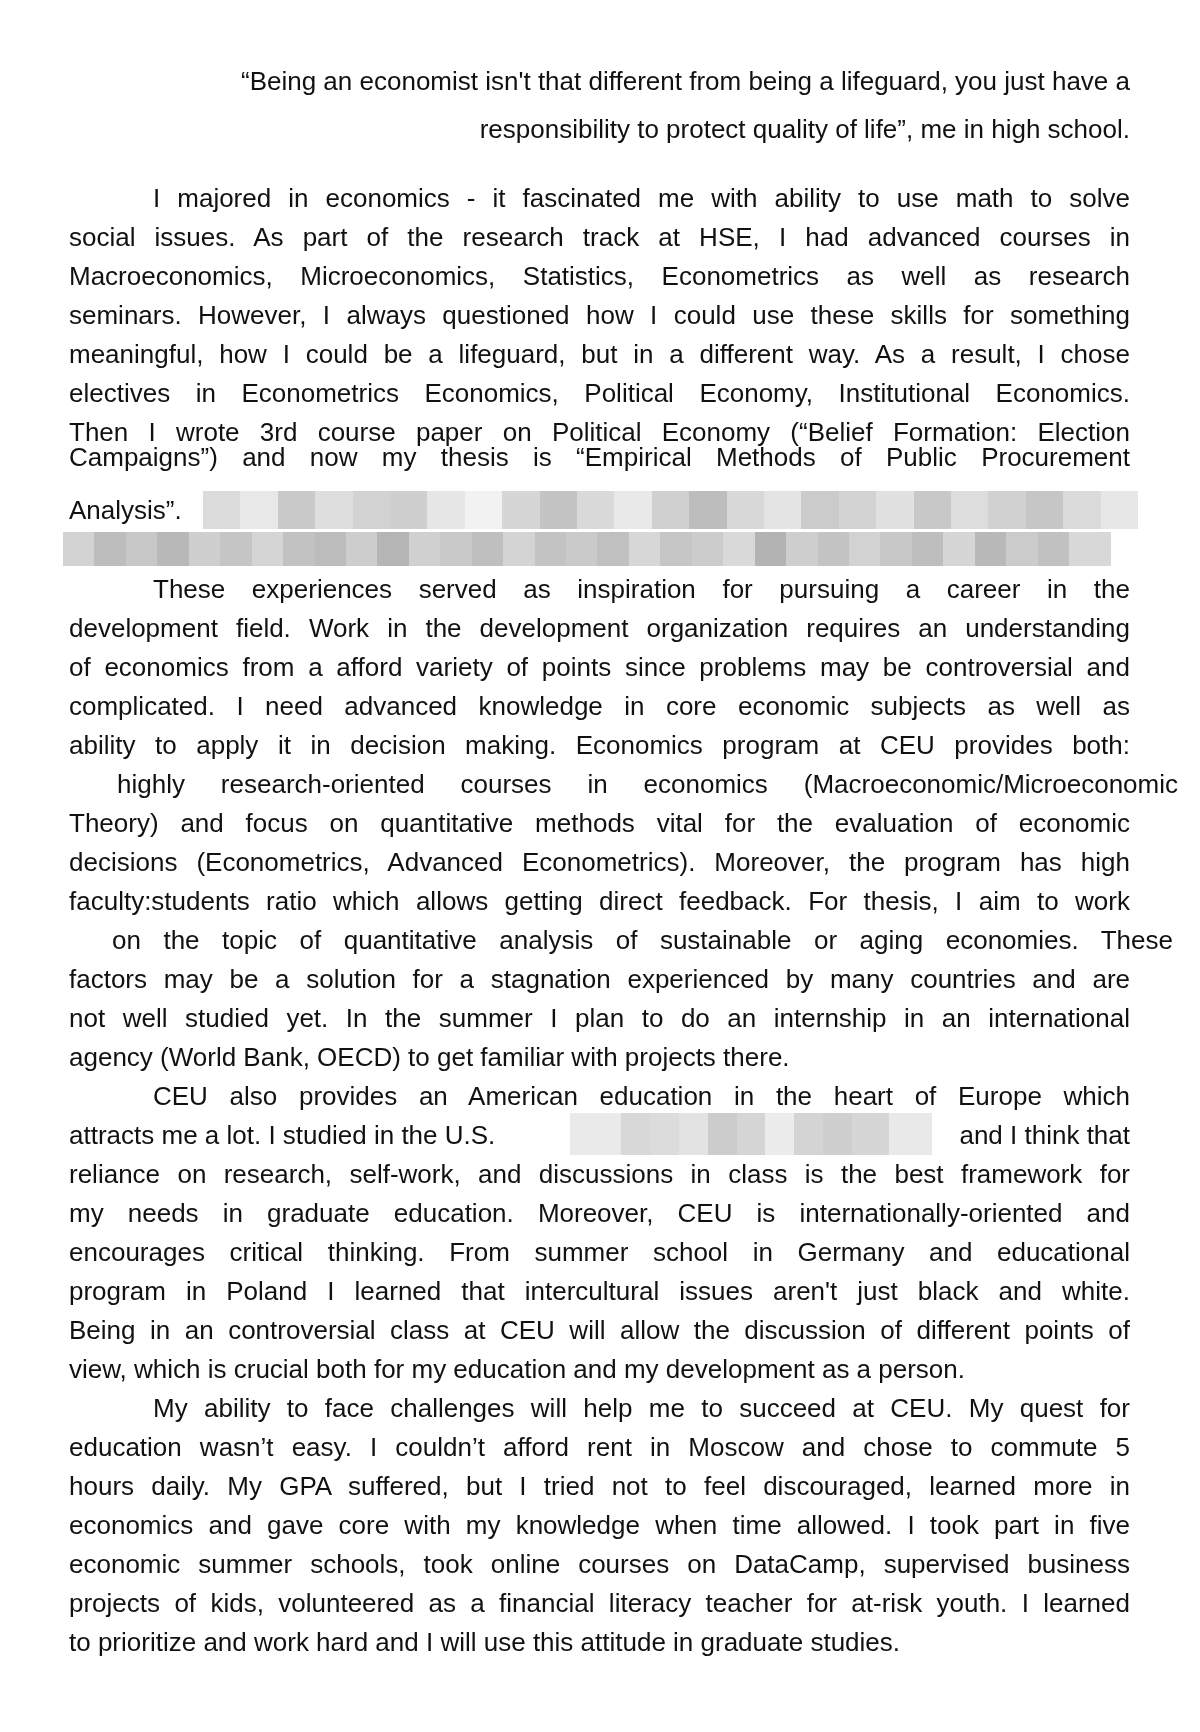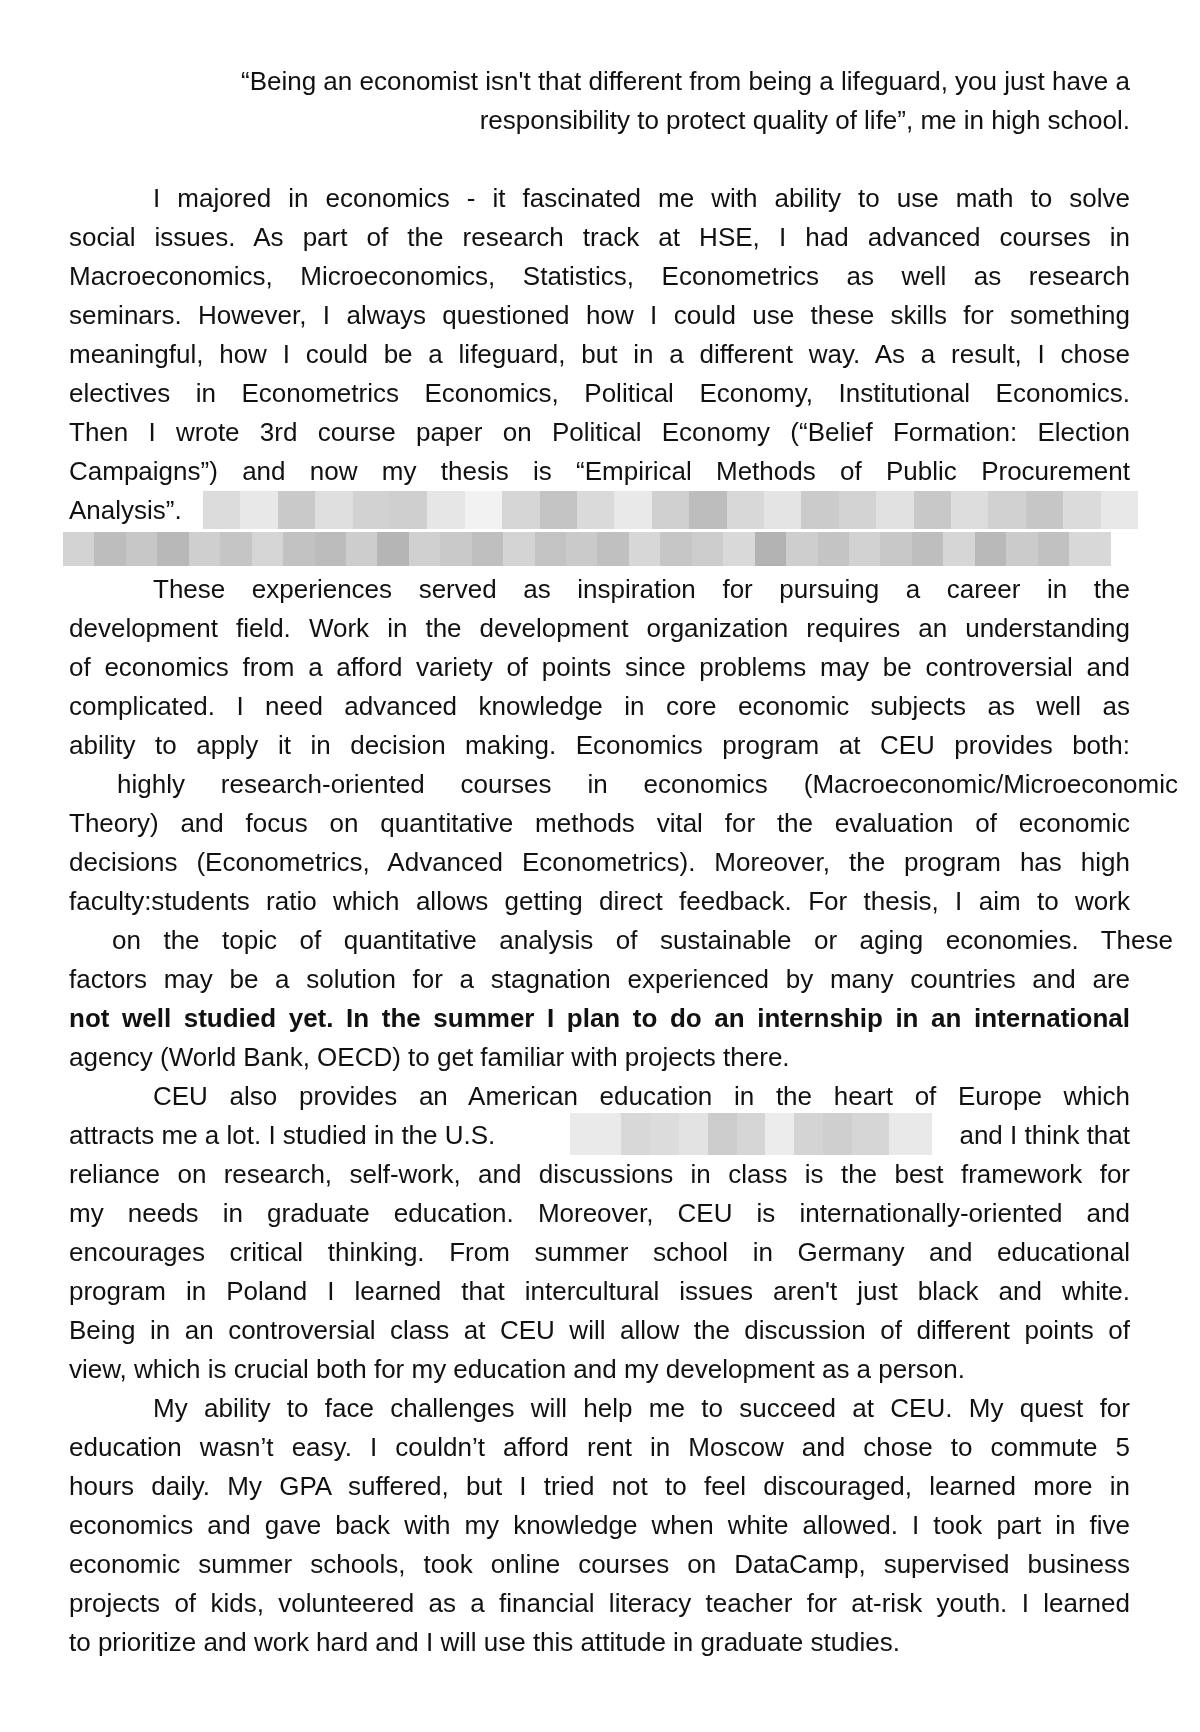--- a/index.html
+++ b/index.html
@@ -48,69 +48,69 @@
           #e9e9e9 88% 100%);
     }
   </style>
 </head>
 <body>
 
 <div class="page">
 
   <div>
     <div class="line right" style="top:62px;">“Being an economist isn't that different from being a lifeguard, you just have a</div>
-    <div class="line right" style="top:101px;">responsibility to protect quality of life”, me in high school.</div>
+    <div class="line right" style="top:110px;">responsibility to protect quality of life”, me in high school.</div>
   </div>
 
   <div>
     <div class="line indent" style="top:179px;">I majored in economics - it fascinated me with ability to use math to solve</div>
     <div class="line" style="top:218px;">social issues. As part of the research track at HSE, I had advanced courses in</div>
     <div class="line" style="top:257px;">Macroeconomics, Microeconomics, Statistics, Econometrics as well as research</div>
     <div class="line" style="top:296px;">seminars. However, I always questioned how I could use these skills for something</div>
     <div class="line" style="top:335px;">meaningful, how I could be a lifeguard, but in a different way. As a result, I chose</div>
     <div class="line" style="top:374px;">electives in Econometrics Economics, Political Economy, Institutional Economics.</div>
     <div class="line" style="top:413px;">Then I wrote 3rd course paper on Political Economy (“Belief Formation: Election</div>
-    <div class="line" style="top:452px;">Campaigns”) and now my thesis is “Empirical Methods of Public Procurement</div>
+    <div class="line" style="top:438px;">Campaigns”) and now my thesis is “Empirical Methods of Public Procurement</div>
     <div class="line last" style="top:491px;">Analysis”.</div>
     <div class="blur" style="left:203px; top:491px; width:935px;"></div>
     <div class="blur b2" style="left:63px; top:532px; width:1048px; height:34px;"></div>
   </div>
 
   <div>
     <div class="line indent" style="top:570px;">These experiences served as inspiration for pursuing a career in the</div>
     <div class="line" style="top:609px;">development field. Work in the development organization requires an understanding</div>
     <div class="line" style="top:648px;">of economics from a afford variety of points since problems may be controversial and</div>
     <div class="line" style="top:687px;">complicated. I need advanced knowledge in core economic subjects as well as</div>
     <div class="line" style="top:726px;">ability to apply it in decision making. Economics program at CEU provides both:</div>
     <div class="line" style="top:765px;margin-left:48px;">highly research-oriented courses in economics (Macroeconomic/Microeconomic</div>
     <div class="line" style="top:804px;">Theory) and focus on quantitative methods vital for the evaluation of economic</div>
     <div class="line" style="top:843px;">decisions (Econometrics, Advanced Econometrics). Moreover, the program has high</div>
     <div class="line" style="top:882px;">faculty:students ratio which allows getting direct feedback. For thesis, I aim to work</div>
     <div class="line" style="top:921px;margin-left:43px;">on the topic of quantitative analysis of sustainable or aging economies. These</div>
     <div class="line" style="top:960px;">factors may be a solution for a stagnation experienced by many countries and are</div>
-    <div class="line" style="top:999px;font-weight:bold;">not well studied yet. In the summer  I plan to do an internship in an international</div>
+    <div class="line" style="top:999px;">not well studied yet. In the summer  I plan to do an internship in an international</div>
     <div class="line last" style="top:1038px;">agency (World Bank, OECD) to get familiar with projects there.</div>
   </div>
 
   <div>
     <div class="line indent" style="top:1077px;">CEU also provides an American education in the heart of Europe which</div>
     <div class="line last" style="top:1116px; width:500px;">attracts me a lot. I studied in the U.S.</div>
     <div class="blur b3" style="left:570px; top:1113px; width:362px; height:42px;"></div>
     <div class="line right" style="top:1116px; left:900px; width:230px;">and I think that</div>
     <div class="line" style="top:1155px;">reliance on research, self-work, and discussions in class is the best framework for</div>
     <div class="line" style="top:1194px;">my needs in graduate education. Moreover, CEU is internationally-oriented and</div>
     <div class="line" style="top:1233px;">encourages critical thinking. From summer school in Germany and educational</div>
     <div class="line" style="top:1272px;">program in Poland I learned that intercultural issues aren't just black and white.</div>
     <div class="line" style="top:1311px;">Being in an controversial class at CEU will allow the discussion of different points of</div>
     <div class="line last" style="top:1350px;">view, which is crucial both for my education and my development as a person.</div>
   </div>
 
   <div>
     <div class="line indent" style="top:1389px;">My ability to face challenges will help me to succeed at CEU. My quest for</div>
     <div class="line" style="top:1428px;">education wasn’t easy. I couldn’t afford rent in Moscow and chose to commute 5</div>
     <div class="line" style="top:1467px;">hours daily. My GPA suffered, but I tried not to feel discouraged, learned more in</div>
-    <div class="line" style="top:1506px;">economics and gave back with my knowledge when white allowed. I took part in five</div>
+    <div class="line" style="top:1506px;">economics and gave core with my knowledge when time allowed. I took part in five</div>
     <div class="line" style="top:1545px;">economic summer schools, took online courses on DataCamp, supervised business</div>
     <div class="line" style="top:1584px;">projects of kids, volunteered as a financial literacy teacher for at-risk youth. I learned</div>
     <div class="line last" style="top:1623px;">to prioritize and work hard and I will use this attitude in graduate studies.</div>
   </div>
 
 </div>
 
 </body></html>

